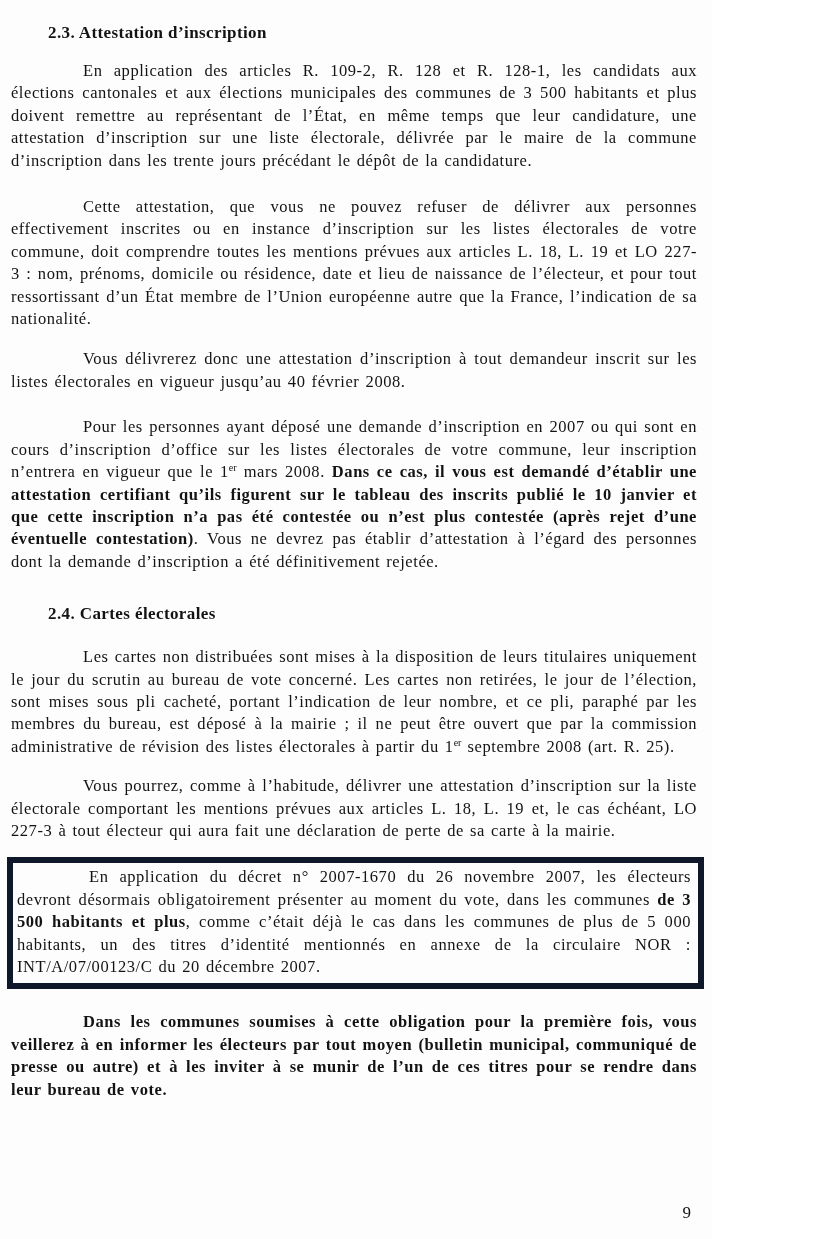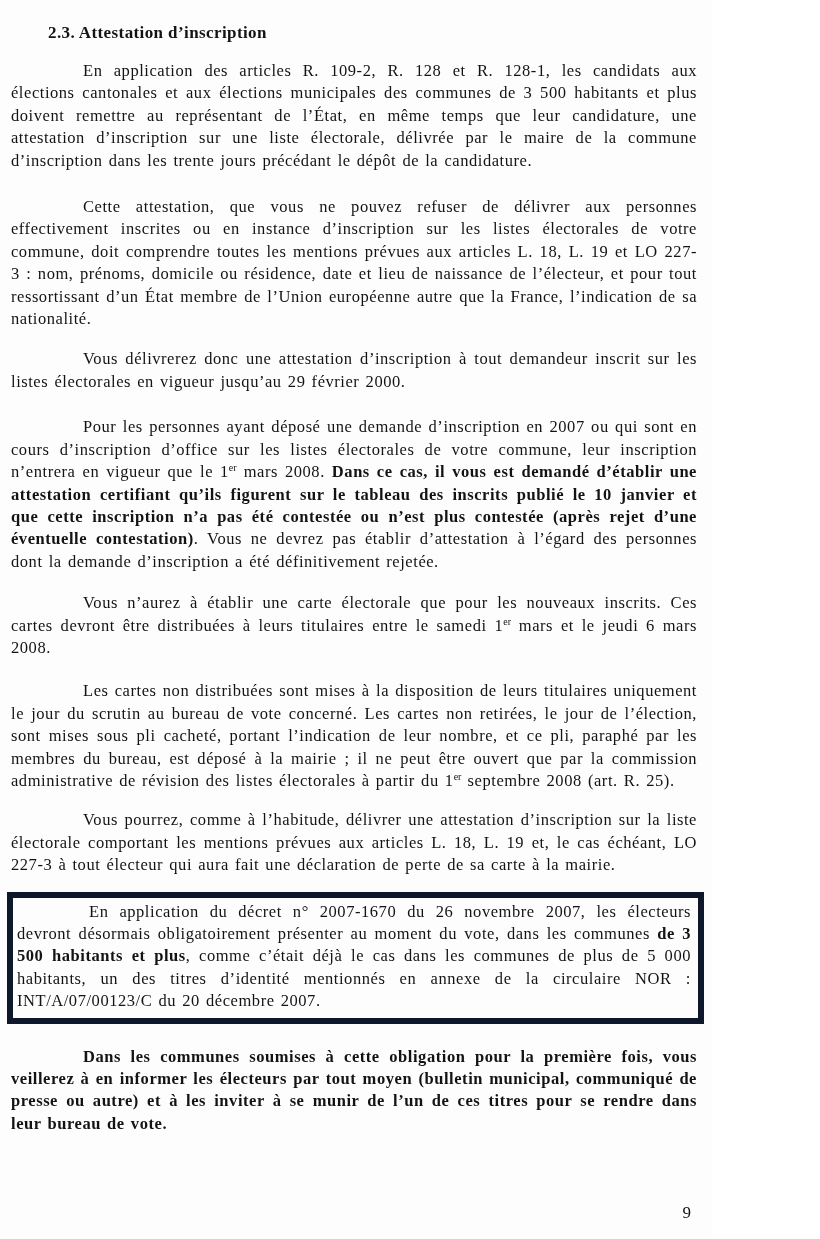--- a/index.html
+++ b/index.html
@@ -54,22 +54,22 @@
   }
 </style>
 </head>
 <body>
 
 <div class="page">
   <div class="content" id="doc-content">
       <h2 class="section-heading" style="margin-top: 0px;">2.3. Attestation d’inscription</h2>
       <p class="para" style="margin-top: 16px;"><span>En application des articles R. 109-2, R. 128 et R. 128-1, les candidats aux élections cantonales et aux élections municipales des communes de 3 500 habitants et plus doivent remettre au représentant de l’État, en même temps que leur candidature, une attestation d’inscription sur une liste électorale, délivrée par le maire de la commune d’inscription dans les trente jours précédant le dépôt de la candidature.</span></p>
       <p class="para" style="margin-top: 24px;"><span>Cette attestation, que vous ne pouvez refuser de délivrer aux personnes effectivement inscrites ou en instance d’inscription sur les listes électorales de votre commune, doit comprendre toutes les mentions prévues aux articles L. 18, L. 19 et LO 227-3 : nom, prénoms, domicile ou résidence, date et lieu de naissance de l’électeur, et pour tout ressortissant d’un État membre de l’Union européenne autre que la France, l’indication de sa nationalité.</span></p>
-      <p class="para" style="margin-top: 18px;"><span>Vous délivrerez donc une attestation d’inscription à tout demandeur inscrit sur les listes électorales en vigueur jusqu’au 29 février 2000.</span></p>
+      <p class="para" style="margin-top: 18px;"><span>Vous délivrerez donc une attestation d’inscription à tout demandeur inscrit sur les listes électorales en vigueur jusqu’au 40 février 2008.</span></p>
       <p class="para" style="margin-top: 23px;"><span>Pour les personnes ayant déposé une demande d’inscription en 2007 ou qui sont en cours d’inscription d’office sur les listes électorales de votre commune, leur inscription n’entrera en vigueur que le 1</span><sup>er</sup><span> mars 2008. </span><span class="b">Dans ce cas, il vous est demandé d’établir une attestation certifiant qu’ils figurent sur le tableau des inscrits publié le 10 janvier et que cette inscription n’a pas été contestée ou n’est plus contestée (après rejet d’une éventuelle contestation)</span><span>. Vous ne devrez pas établir d’attestation à l’égard des personnes dont la demande d’inscription a été définitivement rejetée.</span></p>
-      <p class="para" style="margin-top: 19px;"><span>Vous n’aurez à établir une carte électorale que pour les nouveaux inscrits. Ces cartes devront être distribuées à leurs titulaires entre le samedi 1</span><sup>er</sup><span> mars et le jeudi 6 mars 2008.</span></p>
+      <h2 class="section-heading" style="margin-top: 30px;">2.4. Cartes électorales</h2>
       <p class="para" style="margin-top: 21px;"><span>Les cartes non distribuées sont mises à la disposition de leurs titulaires uniquement le jour du scrutin au bureau de vote concerné. Les cartes non retirées, le jour de l’élection, sont mises sous pli cacheté, portant l’indication de leur nombre, et ce pli, paraphé par les membres du bureau, est déposé à la mairie ; il ne peut être ouvert que par la commission administrative de révision des listes électorales à partir du 1</span><sup>er</sup><span> septembre 2008 (art. R. 25).</span></p>
       <p class="para" style="margin-top: 17px;"><span>Vous pourrez, comme à l’habitude, délivrer une attestation d’inscription sur la liste électorale comportant les mentions prévues aux articles L. 18, L. 19 et, le cas échéant, LO 227-3 à tout électeur qui aura fait une déclaration de perte de sa carte à la mairie.</span></p>
       <p class="para boxed" style="margin-top: 15px;"><span>En application du décret n° 2007-1670 du 26 novembre 2007, les électeurs devront désormais obligatoirement présenter au moment du vote, dans les communes </span><span class="b">de 3 500 habitants et plus</span><span>, comme c’était déjà le cas dans les communes de plus de 5 000 habitants, un des titres d’identité mentionnés en annexe de la circulaire NOR : INT/A/07/00123/C du 20 décembre 2007.</span></p>
       <p class="para bold-para" style="margin-top: 22px;"><span class="b">Dans les communes soumises à cette obligation pour la première fois, vous veillerez à en informer les électeurs par tout moyen (bulletin municipal, communiqué de presse ou autre) et à les inviter à se munir de l’un de ces titres pour se rendre dans leur bureau de vote.</span></p>
     </div>
   <div class="page-number">9</div>
 </div>
 
 </body></html>

